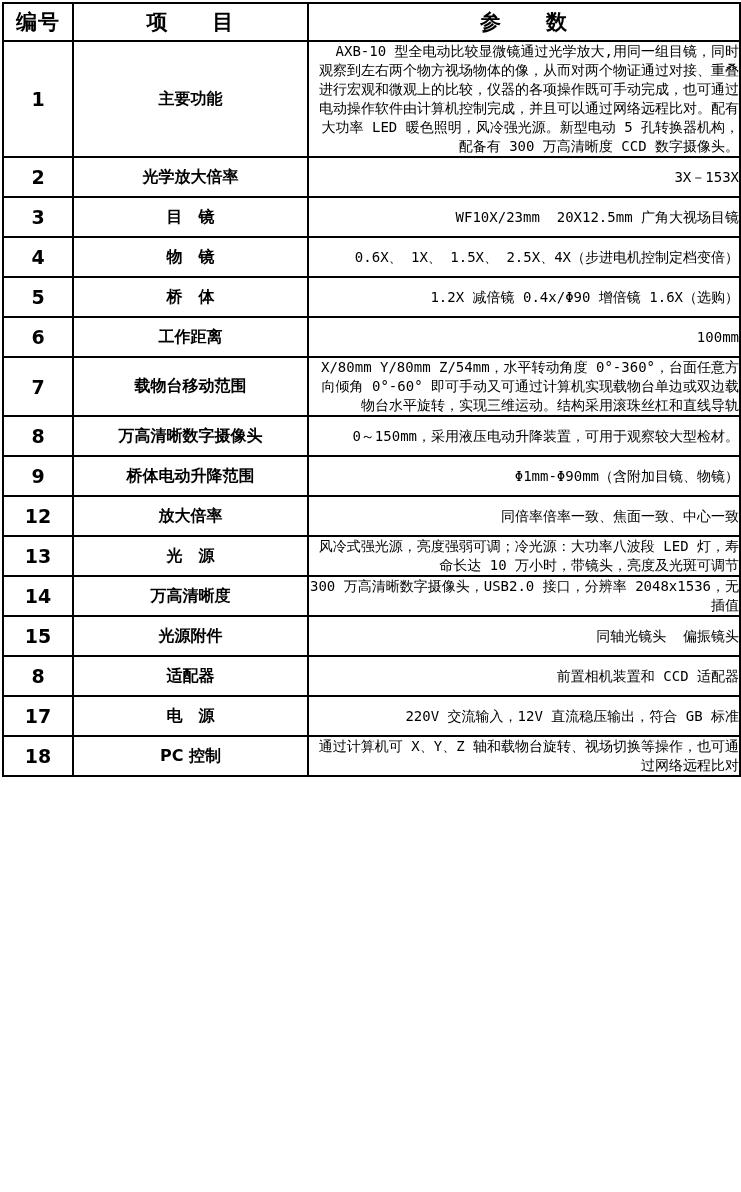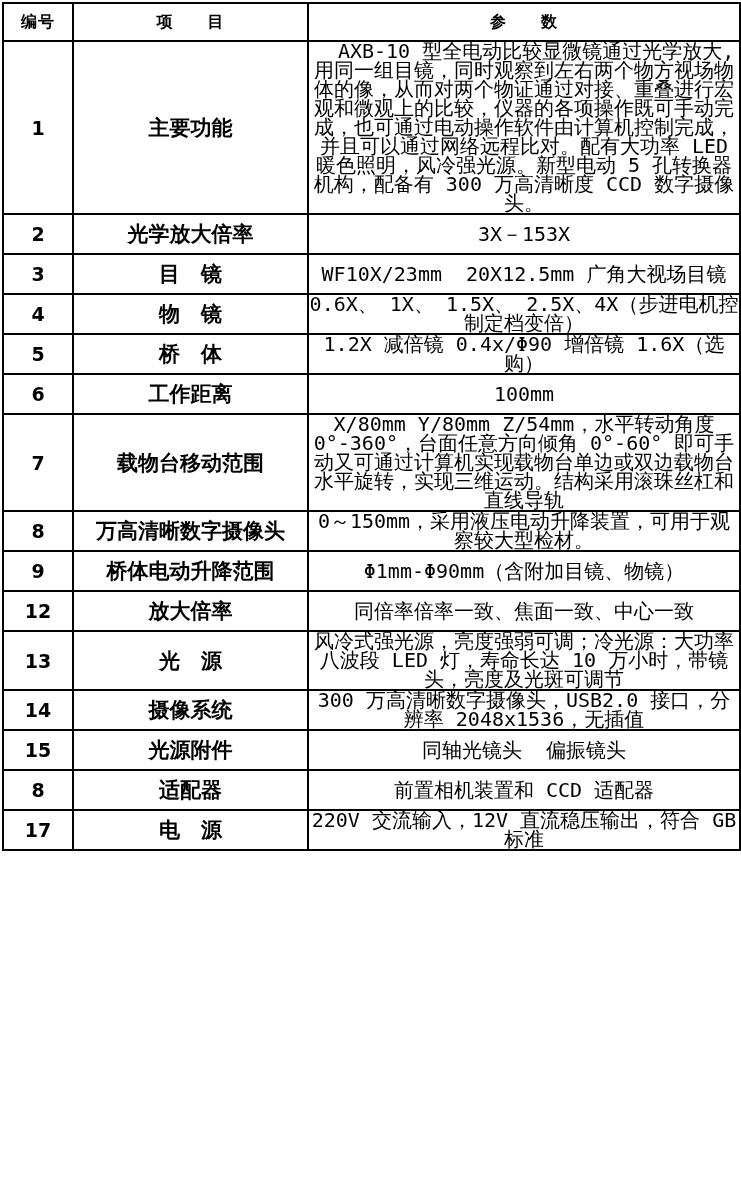--- a/index.html
+++ b/index.html
@@ -20,45 +20,45 @@
   table.spec col.c-no   { width: 70px; }
   table.spec col.c-item { width: 235px; }
   table.spec col.c-param{ width: 432px; }
   table.spec th, table.spec td {
     border: 2px solid #000000;
     padding: 0;
     overflow: hidden;
   }
   th.hdr {
     height: 36px;
-    font-size: 16px;
+    font-size: 21px;
     font-weight: bold;
     text-align: center;
     vertical-align: middle;
     letter-spacing: 1px;
   }
   td.no {
     height: 38px;
     font-size: 19px;
     font-weight: bold;
     text-align: center;
     vertical-align: middle;
   }
   td.item {
-    font-size: 21px;
+    font-size: 16px;
     font-weight: bold;
     text-align: center;
     vertical-align: middle;
     padding: 2px 4px;
   }
   td.param {
     font-family: "DejaVu Sans Mono", "DejaVu Sans", sans-serif;
-    font-size: 20px;
+    font-size: 14px;
     line-height: 19px;
-    text-align: center;
+    text-align: right;
     vertical-align: middle;
     padding: 2px 6px 2px 7px;
     white-space: pre-wrap;
     word-break: break-word;
   }
 </style>
 </head>
 <body>
 
 <div class="page">
@@ -126,33 +126,38 @@
         <td class="item">放大倍率</td>
         <td class="param">同倍率倍率一致、焦面一致、中心一致</td>
       </tr>
       <tr>
         <td class="no">13</td>
         <td class="item">光　源</td>
         <td class="param">风冷式强光源，亮度强弱可调；冷光源：大功率八波段 LED 灯，寿命长达 10 万小时，带镜头，亮度及光斑可调节</td>
       </tr>
       <tr>
         <td class="no">14</td>
-        <td class="item">摄像系统</td>
+        <td class="item">万高清晰度</td>
         <td class="param">300 万高清晰数字摄像头，USB2.0 接口，分辨率 2048x1536，无插值</td>
       </tr>
       <tr>
         <td class="no">15</td>
         <td class="item">光源附件</td>
         <td class="param">同轴光镜头  偏振镜头</td>
       </tr>
       <tr>
         <td class="no">8</td>
         <td class="item">适配器</td>
         <td class="param">前置相机装置和 CCD 适配器</td>
       </tr>
       <tr>
         <td class="no">17</td>
         <td class="item">电　源</td>
         <td class="param">220V 交流输入，12V 直流稳压输出，符合 GB 标准</td>
       </tr>
+      <tr>
+        <td class="no">18</td>
+        <td class="item">PC 控制</td>
+        <td class="param"> 通过计算机可 X、Y、Z 轴和载物台旋转、视场切换等操作，也可通过网络远程比对</td>
+      </tr>
     </tbody>
   </table>
 </div>
 
 </body></html>

